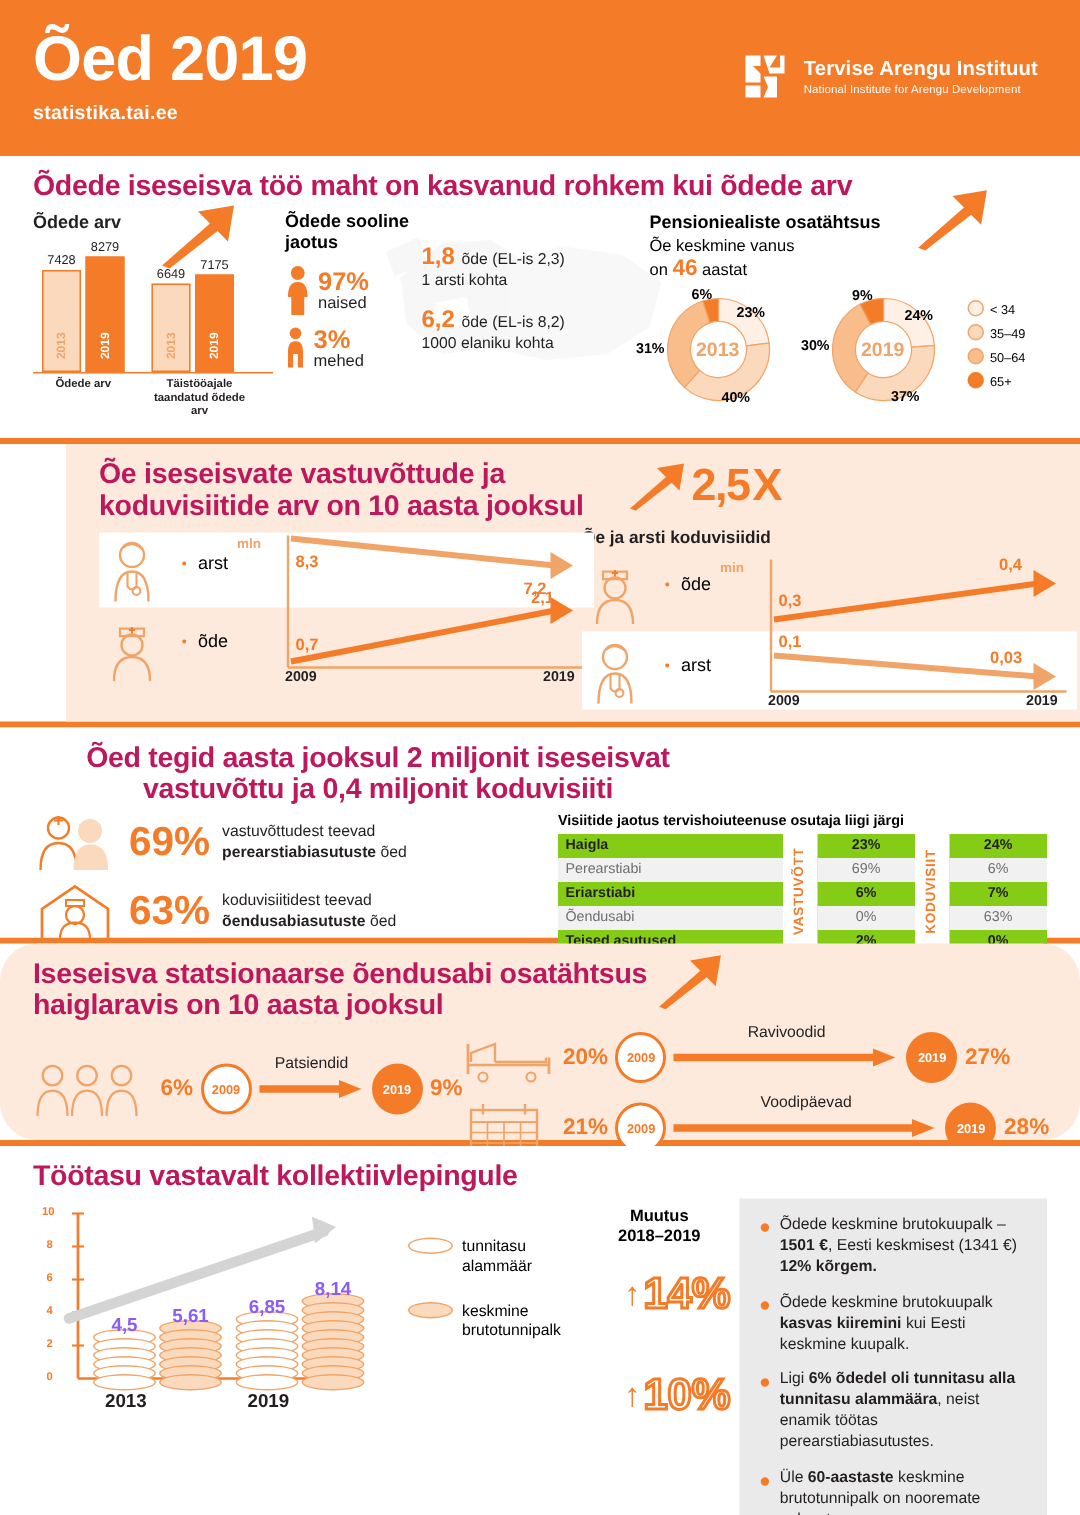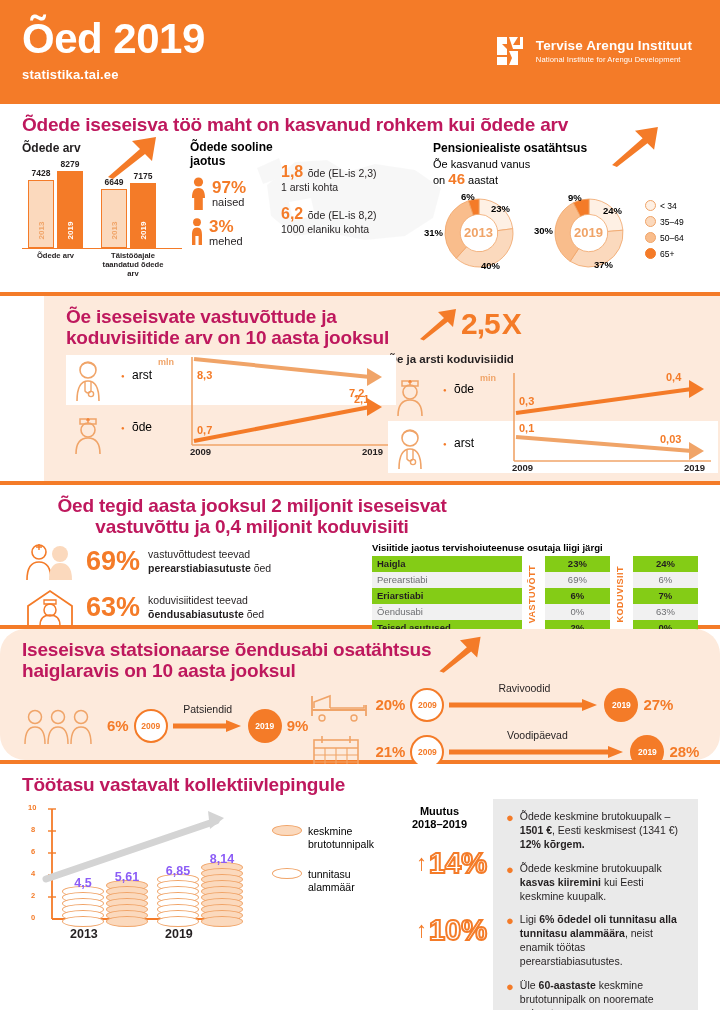--- a/index.html
+++ b/index.html
@@ -47,21 +47,21 @@
   
   .s1-row { display: flex; margin-top: 6px; position: relative; }
   .barchart-wrap { width: 160px; position: relative; }
   .barchart-title { font-size: 12px; font-weight: bold; color: #231F20; margin-bottom: 4px; }
   .bars { display: flex; align-items: flex-end; height: 90px; gap: 3px; position: relative;
           border-bottom: 1.5px solid #F47B28; padding-left: 6px;}
   .bar { width: 26px; position: relative; border: 1.5px solid #F47B28; }
   .bar.light { background: #FBD9BD; }
   .bar.solid { background: #F47B28; }
   .bar .bval { position: absolute; top: -13px; left: 50%; transform: translateX(-50%);
-               font-size: 8.5px; font-weight: bold; color: #231F20; white-space: nowrap; }
+               font-size: 8.5px; font-weight: normal; color: #231F20; white-space: nowrap; }
   .bar .byear { position: absolute; bottom: 12px; left: 50%;
                 transform: translateX(-50%) rotate(-90deg); font-size: 8px;
                 color: #fff; font-weight: bold; }
   .bar.light .byear { color: #F0A468; }
   .bars-gap { width: 12px; }
   .bar-labels { display: flex; gap: 3px; padding-left: 6px; margin-top: 3px; }
   .bar-lbl { font-size: 7.6px; font-weight: bold; text-align: center; color: #231F20; line-height: 1.15; }
 
   .gender-wrap { width: 95px; padding-left: 8px; }
   .gender-title { font-size: 12px; font-weight: bold; line-height: 1.15; margin-bottom: 8px; }
@@ -258,21 +258,21 @@
         <div class="t2">1000 elaniku kohta</div>
       </div>
     </div>
 
     <div class="pension-wrap">
       <svg class="arrow-up" style="right:36px; top:-16px;" width="54" height="42" viewBox="0 0 56 44">
         <path d="M4,42 L36,14 L28,6 L52,2 L48,26 L41,19 L9,44 Z" fill="#F47B28"></path>
       </svg>
       <div class="pension-title">Pensioniealiste osatähtsus</div>
       <div class="pension-sub">
-        <span>Õe kasvanud vanus</span><br>
+        <span>Õe keskmine vanus</span><br>
         <span>on</span>
         <span class="n46">46</span>
         <span>aastat</span>
       </div>
       <div class="donuts">
 
         <div style="position:relative; width:92px; height:86px;">
           <svg width="92" height="86" viewBox="0 0 92 86">
             <g transform="translate(46,44)">
 
@@ -651,29 +651,29 @@
           <div class="coin d"></div>
           <div class="coin d"></div>
           <div class="coin d"></div>
           <div class="coin d"></div>
       </div>
       <span class="coin-year" style="left:143px; bottom:-2px;">2019</span>
     </div>
 
     <div class="keybox">
       <div class="key-row">
+        <span class="key-coin" style="background:#fff;"></span>
+        <span>
+          <span>tunnitasu</span><br><span>alammäär</span>
+        </span>
+      </div>
+      <div class="key-row">
         <span class="key-coin" style="background:#FBD9BD;"></span>
         <span>
           <span>keskmine</span><br><span>brutotunnipalk</span>
-        </span>
-      </div>
-      <div class="key-row">
-        <span class="key-coin" style="background:#fff;"></span>
-        <span>
-          <span>tunnitasu</span><br><span>alammäär</span>
         </span>
       </div>
     </div>
 
     <div class="muutus">
       <div class="mt">Muutus</div>
       <div class="mt">2018–2019</div>
       <div class="mv">
         <span style="font-size:22px;">↑</span>
         <span class="outline">14%</span>

